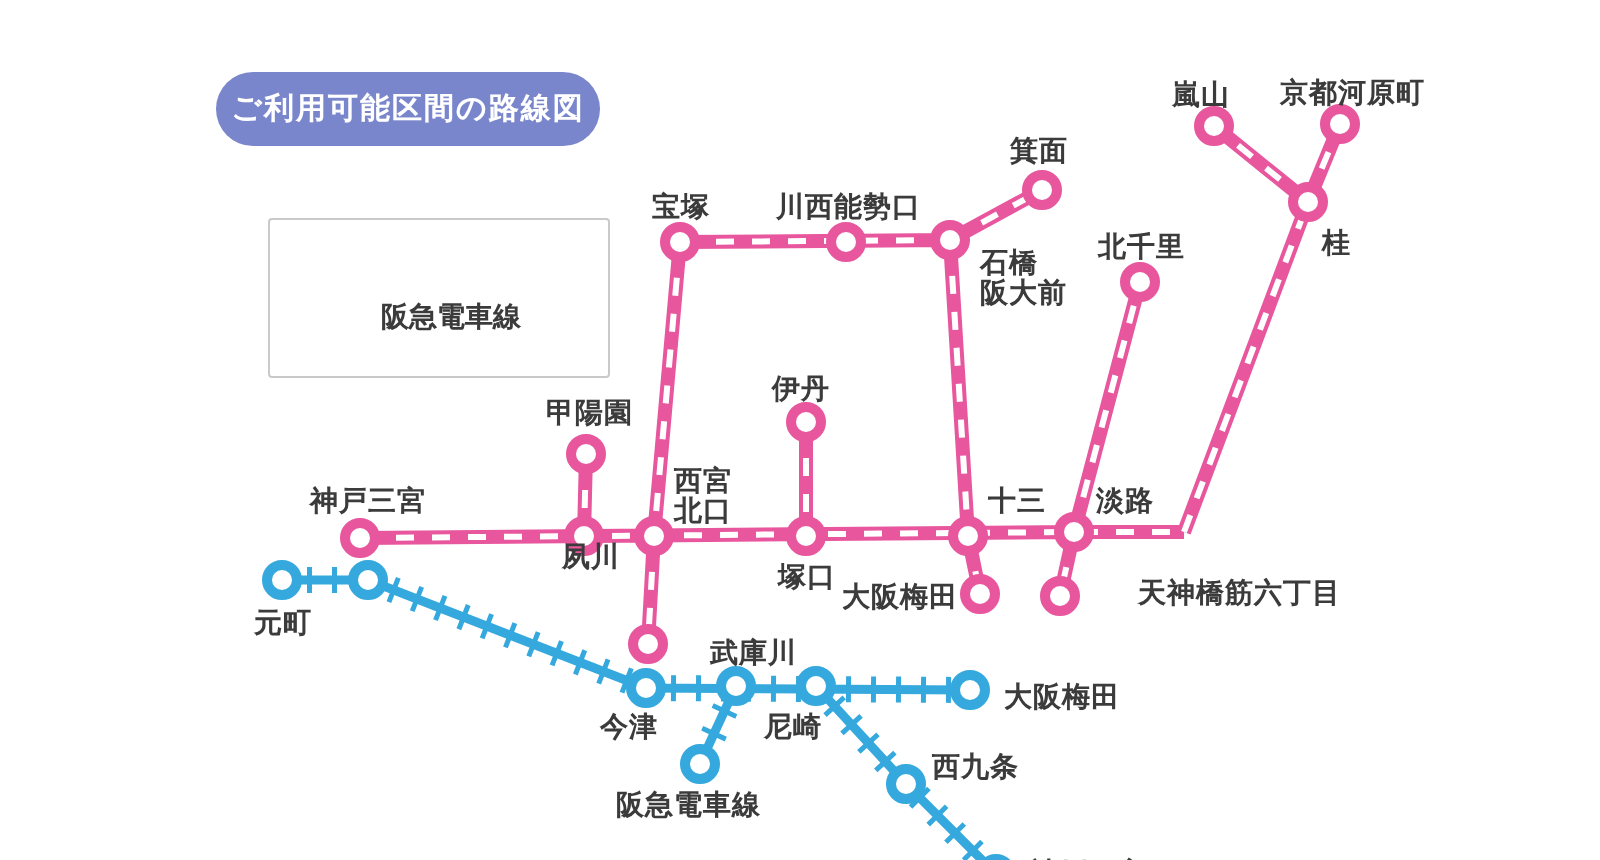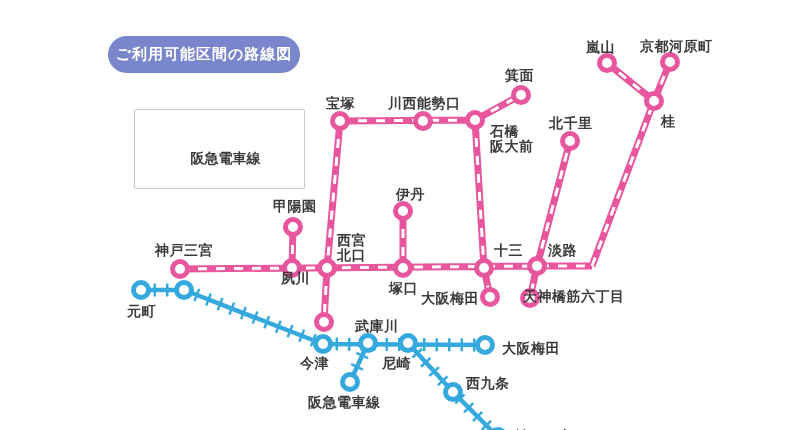--- a/index.html
+++ b/index.html
@@ -114,30 +114,30 @@
   <div class="st-label" style="left:586px;top:12px">嵐山</div>
   <div class="st-label" style="left:640px;top:11px">京都河原町</div>
   <div class="st-label" style="left:661px;top:86px">桂</div>
   <div class="st-label" style="left:505px;top:40px">箕面</div>
   <div class="st-label" style="left:326px;top:68px">宝塚</div>
   <div class="st-label" style="left:388px;top:68px">川西能勢口</div>
   <div class="st-label" style="left:490px;top:96px">石橋
 阪大前</div>
   <div class="st-label" style="left:549px;top:88px">北千里</div>
   <div class="st-label" style="left:273px;top:171px">甲陽園</div>
-  <div class="st-label" style="left:396px;top:159px">伊丹</div>
+  <div class="st-label" style="left:386px;top:159px">伊丹</div>
   <div class="st-label" style="left:155px;top:215px">神戸三宮</div>
   <div class="st-label" style="left:281px;top:243px">夙川</div>
   <div class="st-label" style="left:337px;top:205px">西宮
 北口</div>
   <div class="st-label" style="left:389px;top:253px">塚口</div>
   <div class="st-label" style="left:494px;top:215px">十三</div>
   <div class="st-label" style="left:548px;top:215px">淡路</div>
   <div class="st-label" style="left:421px;top:263px">大阪梅田</div>
-  <div class="st-label" style="left:523px;top:261px">天神橋筋六丁目</div>
+  <div class="st-label" style="left:569px;top:261px">天神橋筋六丁目</div>
 
   <div class="st-label" style="left:127px;top:276px">元町</div>
   <div class="st-label" style="left:300px;top:328px">今津</div>
   <div class="st-label" style="left:355px;top:291px">武庫川</div>
   <div class="st-label" style="left:382px;top:328px">尼崎</div>
   <div class="st-label" style="left:502px;top:313px">大阪梅田</div>
   <div class="st-label" style="left:308px;top:367px">阪急電車線</div>
   <div class="st-label" style="left:466px;top:348px">西九条</div>
   <div class="st-label" style="left:515px;top:401px">神戸三宮</div>
 

